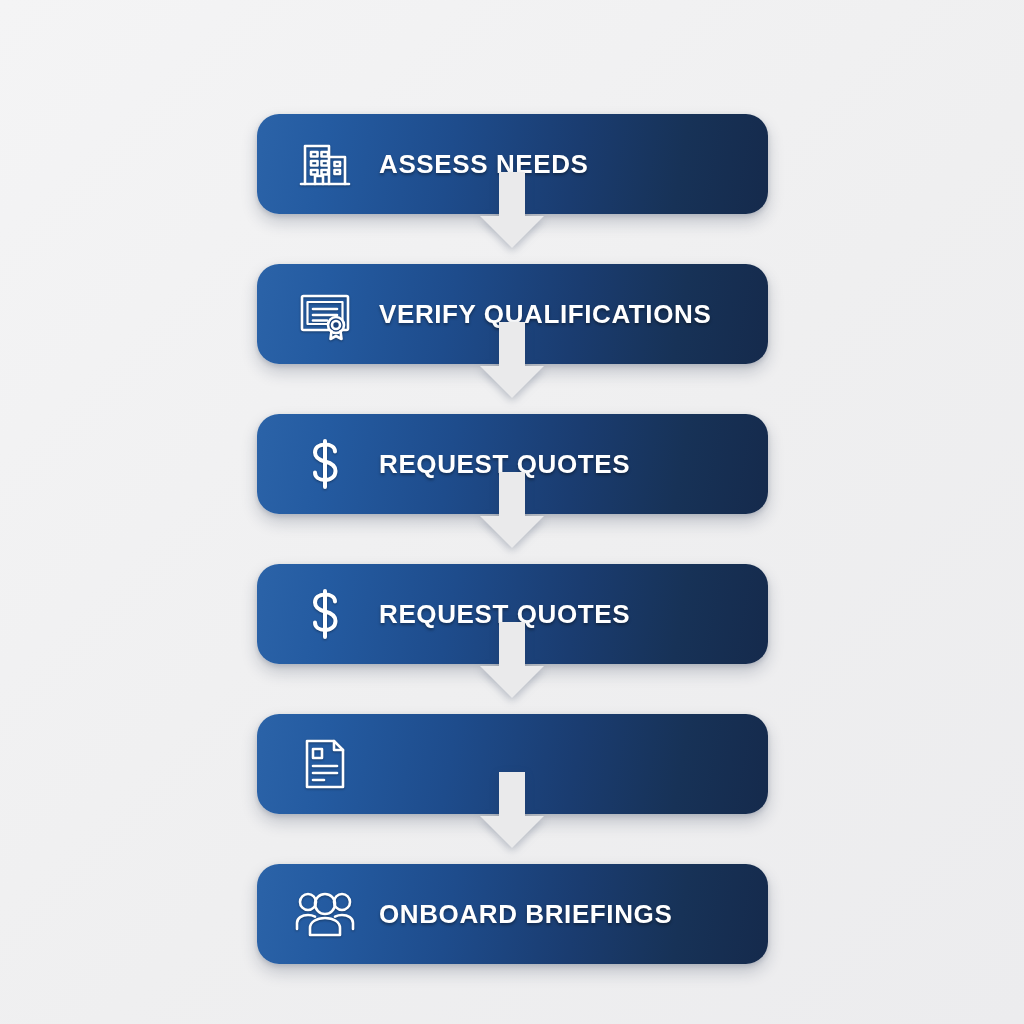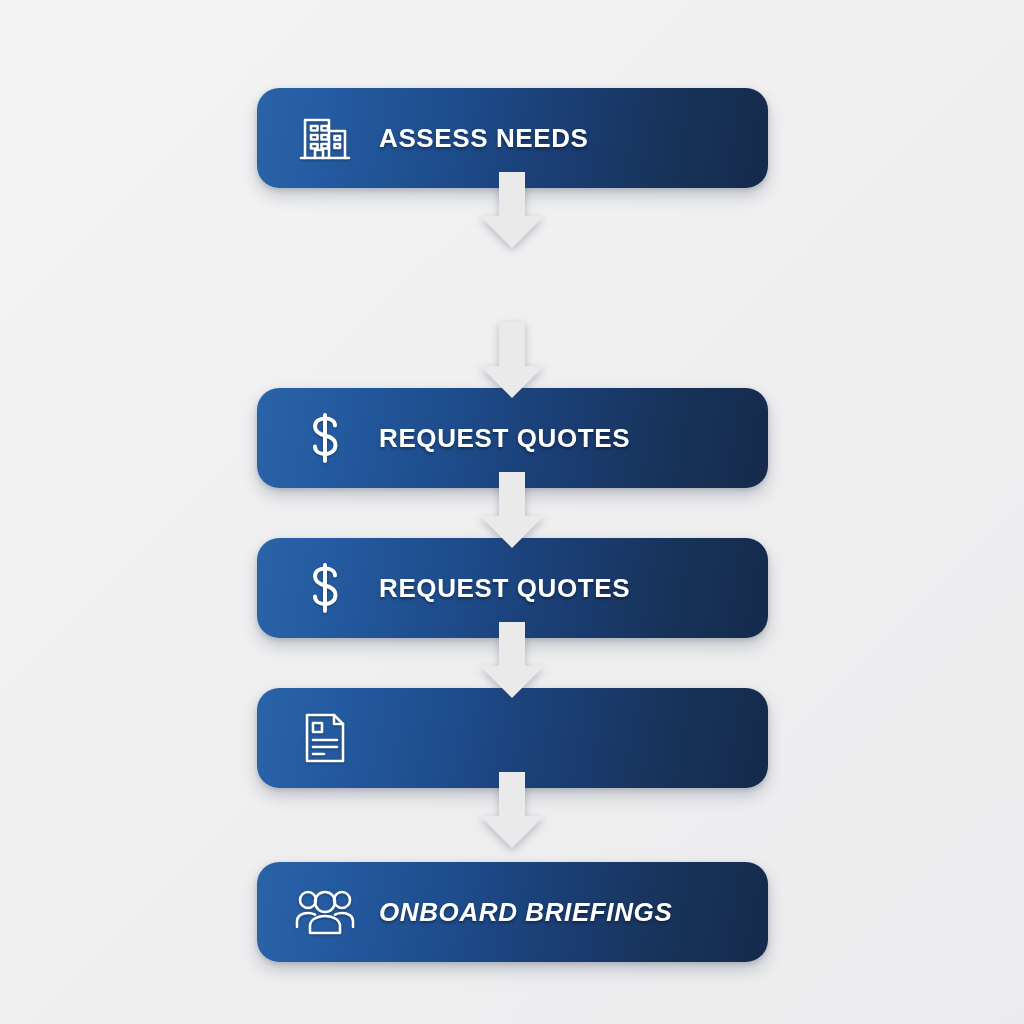--- a/index.html
+++ b/index.html
@@ -27,20 +27,21 @@
     width: 511px;
     height: 100px;
     border-radius: 22px;
     background: linear-gradient(100deg, #2b63a8 0%, #245ba1 14%, #1e4c8c 38%, #1a3c70 62%, #173257 82%, #152a4c 100%);
     box-shadow: 0 8px 16px rgba(30, 45, 75, 0.22),
                 0 2px 5px rgba(30, 45, 75, 0.16);
     display: flex;
     align-items: center;
     box-sizing: border-box;
     overflow: hidden;
+    margin-top: 26px;
   }
 
   .card-icon {
     flex: 0 0 auto;
     width: 72px;
     margin-left: 32px;
     display: flex;
     align-items: center;
     justify-content: center;
     filter: drop-shadow(0 1px 1px rgba(0, 0, 0, 0.35));
@@ -95,20 +96,35 @@
     </span>
     <span class="card-label">ASSESS NEEDS</span>
   </div>
 
   <div class="connector-arrow" style="top:172px;">
     <svg width="76" height="78" viewBox="0 0 76 78">
       <path d="M25 0 H51 V44 H70 L38 76 L6 44 H25 Z" fill="#eaeaeb"></path>
     </svg>
   </div>
 
+  <div class="step-card" style="top:238px;">
+    <span class="card-icon">
+      <svg width="58" height="58" viewBox="0 0 58 58" fill="none" stroke="#ffffff" stroke-width="2.6" stroke-linejoin="round" stroke-linecap="round">
+        <rect x="6" y="11" width="46" height="34" rx="1.5"></rect>
+        <path d="M11.5 17 H46.5 V39 H11.5 Z" stroke-width="2.2"></path>
+        <path d="M17 24 H41"></path>
+        <path d="M17 30 H41"></path>
+        <path d="M17 35.5 H31"></path>
+        <circle cx="40" cy="40" r="8" fill="#1b4179"></circle>
+        <circle cx="40" cy="40" r="4"></circle>
+        <path d="M35.5 46 L34.5 54 L40 51 L45.5 54 L44.5 46"></path>
+      </svg>
+    </span>
+    <span class="card-label">VERIFY QUALIFICATIONS</span>
+  </div>
 
   <div class="connector-arrow" style="top:322px;">
     <svg width="76" height="78" viewBox="0 0 76 78">
       <path d="M25 0 H51 V44 H70 L38 76 L6 44 H25 Z" fill="#eaeaeb"></path>
     </svg>
   </div>
 
   <div class="step-card" style="top:388px;">
     <span class="card-icon">
       <svg width="58" height="58" viewBox="0 0 58 58" fill="none" stroke="#ffffff" stroke-width="4" stroke-linejoin="round" stroke-linecap="round">
@@ -153,21 +169,21 @@
       </svg>
     </span>
   </div>
 
   <div class="connector-arrow" style="top:772px;">
     <svg width="76" height="78" viewBox="0 0 76 78">
       <path d="M25 0 H51 V44 H70 L38 76 L6 44 H25 Z" fill="#eaeaeb"></path>
     </svg>
   </div>
 
-  <div class="step-card" style="top:862px;font-style:italic;">
+  <div class="step-card" style="top:838px;">
     <span class="card-icon">
       <svg width="62" height="50" viewBox="0 0 62 50" fill="none" stroke="#ffffff" stroke-width="2.6" stroke-linejoin="round" stroke-linecap="round">
         <circle cx="14" cy="13" r="8"></circle>
         <path d="M3 40 V34 C3 29 8 26 14 26 C16.5 26 19 26.6 21 27.6"></path>
         <circle cx="48" cy="13" r="8"></circle>
         <path d="M59 40 V34 C59 29 54 26 48 26 C45.5 26 43 26.6 41 27.6"></path>
         <circle cx="31" cy="15" r="10"></circle>
         <path d="M16 46 V39 C16 33 22.5 29 31 29 C39.5 29 46 33 46 39 V46 Z"></path>
       </svg>
     </span>

